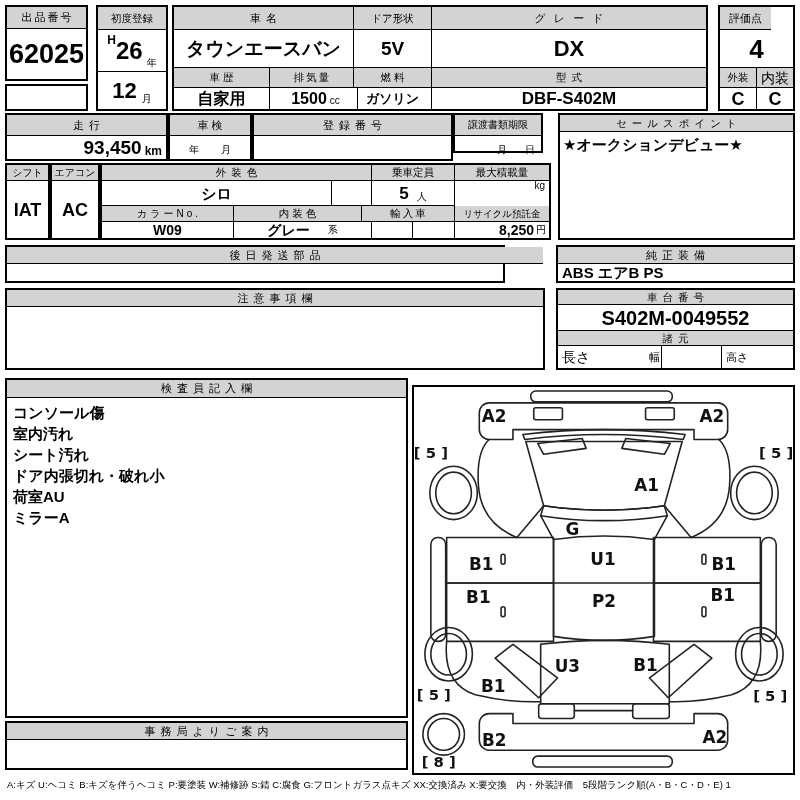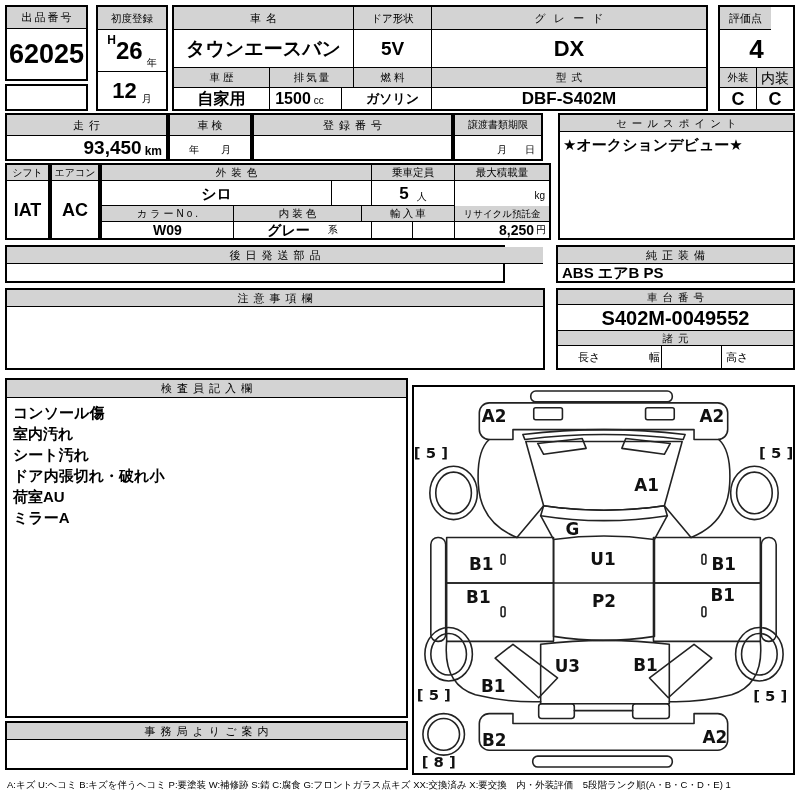--- a/index.html
+++ b/index.html
@@ -55,21 +55,21 @@
     <div class="cell hd br bb" style="left:180px;top:0;width:78px;height:23px;font-size:10.5px">ドア形状</div>
     <div class="cell bold br bb" style="left:0;top:23px;width:180px;height:38px;font-size:19px">タウンエースバン</div>
     <div class="cell hd ls6 bb" style="left:258px;top:0;width:274px;height:23px">グレード</div>
     <div class="cell bold br bb" style="left:180px;top:23px;width:78px;height:38px;font-size:19px">5V</div>
     <div class="cell bold bb" style="left:258px;top:23px;width:274px;height:38px;font-size:22px">DX</div>
     <div class="cell hd ls3 br bb" style="left:0;top:61px;width:96px;height:20px;font-size:10.5px">車歴</div>
     <div class="cell hd ls2 br bb" style="left:96px;top:61px;width:84px;height:20px;font-size:10.5px">排気量</div>
     <div class="cell hd ls3 br bb" style="left:180px;top:61px;width:78px;height:20px;font-size:10.5px">燃料</div>
     <div class="cell hd ls4 bb" style="left:258px;top:61px;width:274px;height:20px;font-size:10.5px">型式</div>
     <div class="cell bold br" style="left:0;top:81px;width:96px;height:21px;font-size:16px">自家用</div>
-    <div class="cell br" style="left:84px;top:81px;width:84px;height:21px">
+    <div class="cell br" style="left:100px;top:81px;width:84px;height:21px">
       <span class="bold" style="font-size:16px">1500</span>
       <span class="u" style="align-self:flex-end;margin:0 0 3px 3px">cc</span>
     </div>
     <div class="cell bold br" style="left:180px;top:81px;width:78px;height:21px;font-size:13px">ガソリン</div>
     <div class="cell bold" style="left:258px;top:81px;width:274px;height:21px;font-size:17px">DBF-S402M</div>
   </div>
 
   <div class="grp" style="left:718px;top:5px;width:77px;height:106px">
     <div class="cell hd bb" style="left:0;top:0;width:51px;height:23px">評価点</div>
     <div class="cell bold bb" style="left:0;top:23px;width:73px;height:38px;font-size:26px">4</div>
@@ -90,21 +90,21 @@
     <div class="cell hd ls3 bb" style="left:0;top:0;width:80px;height:21px">車検</div>
     <div class="cell" style="left:0;top:21px;width:80px;height:23px;font-size:10px;align-items:flex-end;padding-bottom:4px;gap:22px">
       <span>年</span>
       <span>月</span>
     </div>
   </div>
   <div class="grp" style="left:252px;top:113px;width:201px;height:48px">
     <div class="cell hd ls4 bb" style="left:0;top:0;width:197px;height:21px">登録番号</div>
     <div class="cell" style="left:0;top:21px;width:197px;height:23px"></div>
   </div>
-  <div class="grp" style="left:453px;top:113px;width:90px;height:48px">
+  <div class="grp" style="left:453px;top:113px;width:90px;height:40px">
     <div class="cell hd bb" style="left:0;top:0;width:86px;height:21px;font-size:10px">譲渡書類期限</div>
     <div class="cell right" style="left:0;top:21px;width:86px;height:23px;font-size:10px;align-items:flex-end;padding:0 6px 4px 0;gap:18px">
       <span>月</span>
       <span>日</span>
     </div>
   </div>
   <div class="grp" style="left:558px;top:113px;width:237px;height:127px">
     <div class="cell hd ls4 bb" style="left:0;top:0;width:233px;height:17px;font-size:10.5px">セールスポイント</div>
     <div class="cell left bold" style="left:0;top:17px;width:233px;height:24px;font-size:15px;padding-left:3px">★オークションデビュー★</div>
   </div>
@@ -120,21 +120,21 @@
   <div class="grp" style="left:100px;top:163px;width:451px;height:77px">
     <div class="cell hd ls4 br bb" style="left:0;top:0;width:270px;height:16px;font-size:10.5px">外装色</div>
     <div class="cell hd br bb" style="left:270px;top:0;width:83px;height:16px;font-size:10.5px">乗車定員</div>
     <div class="cell hd bb" style="left:353px;top:0;width:94px;height:16px;font-size:10.5px">最大積載量</div>
     <div class="cell bold br bb" style="left:0;top:16px;width:230px;height:25px;font-size:15px">シロ</div>
     <div class="cell br bb" style="left:230px;top:16px;width:40px;height:25px"></div>
     <div class="cell br bb" style="left:270px;top:16px;width:83px;height:25px">
       <span class="bold" style="font-size:17px">5</span>
       <span class="u" style="align-self:flex-end;margin:0 0 3px 8px">人</span>
     </div>
-    <div class="cell right bb" style="left:353px;top:16px;width:94px;height:33px;font-size:10px;align-items:center;padding:0 4px 3px 0">
+    <div class="cell right bb" style="left:353px;top:16px;width:94px;height:33px;font-size:10px;align-items:flex-start;padding:0 4px 3px 0">
       <span>kg</span>
     </div>
     <div class="cell hd ls3 br bb" style="left:0;top:41px;width:132px;height:16px;font-size:10px">カラーNo.</div>
     <div class="cell hd ls3 br bb" style="left:132px;top:41px;width:128px;height:16px;font-size:10.5px">内装色</div>
     <div class="cell hd ls2 br bb" style="left:260px;top:41px;width:93px;height:16px;font-size:10.5px">輸入車</div>
     <div class="cell hd bb" style="left:353px;top:41px;width:94px;height:16px;font-size:9.5px">リサイクル預託金</div>
     <div class="cell bold br" style="left:0;top:57px;width:132px;height:16px;font-size:14px">W09</div>
     <div class="cell br" style="left:132px;top:57px;width:138px;height:16px">
       <span class="bold" style="font-size:14px">グレー</span>
       <span class="u" style="margin-left:18px">系</span>
@@ -157,21 +157,21 @@
   </div>
 
   <div class="grp" style="left:5px;top:288px;width:540px;height:82px">
     <div class="cell hd ls4 bb" style="left:0;top:0;width:536px;height:17px">注意事項欄</div>
     <div class="cell" style="left:0;top:17px;width:536px;height:61px"></div>
   </div>
   <div class="grp" style="left:556px;top:288px;width:239px;height:82px">
     <div class="cell hd ls4 bb" style="left:0;top:0;width:235px;height:15px;font-size:10.5px">車台番号</div>
     <div class="cell bold bb" style="left:0;top:15px;width:235px;height:26px;font-size:20px">S402M-0049552</div>
     <div class="cell hd ls4 bb" style="left:0;top:41px;width:235px;height:15px;font-size:10.5px">諸元</div>
-    <div class="cell left br" style="left:0;top:56px;width:104px;height:22px;font-size:11px;padding-left:20px">長さ</div>
+    <div class="cell left br" style="left:0;top:56px;width:104px;height:22px;font-size:14px;padding-left:4px">長さ</div>
     <div class="cell left br" style="left:87px;top:56px;width:77px;height:22px;font-size:11px;padding-left:4px">幅</div>
     <div class="cell left" style="left:164px;top:56px;width:71px;height:22px;font-size:11px;padding-left:4px">高さ</div>
   </div>
 
   <div class="grp" style="left:5px;top:378px;width:403px;height:340px">
     <div class="cell hd ls4 bb" style="left:0;top:0;width:399px;height:18px">検査員記入欄</div>
     <div class="notes" style="position:absolute;left:6px;top:22px">
       <div>コンソール傷</div>
       <div>室内汚れ</div>
       <div>シート汚れ</div>

